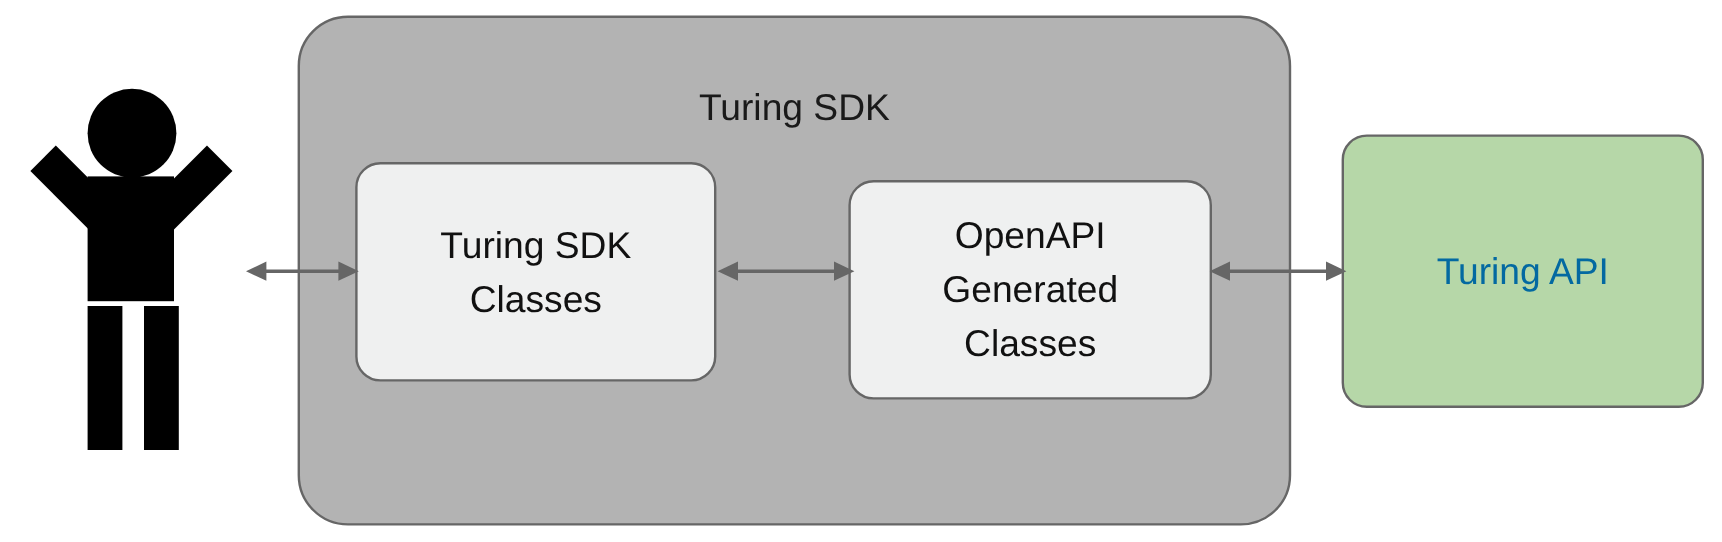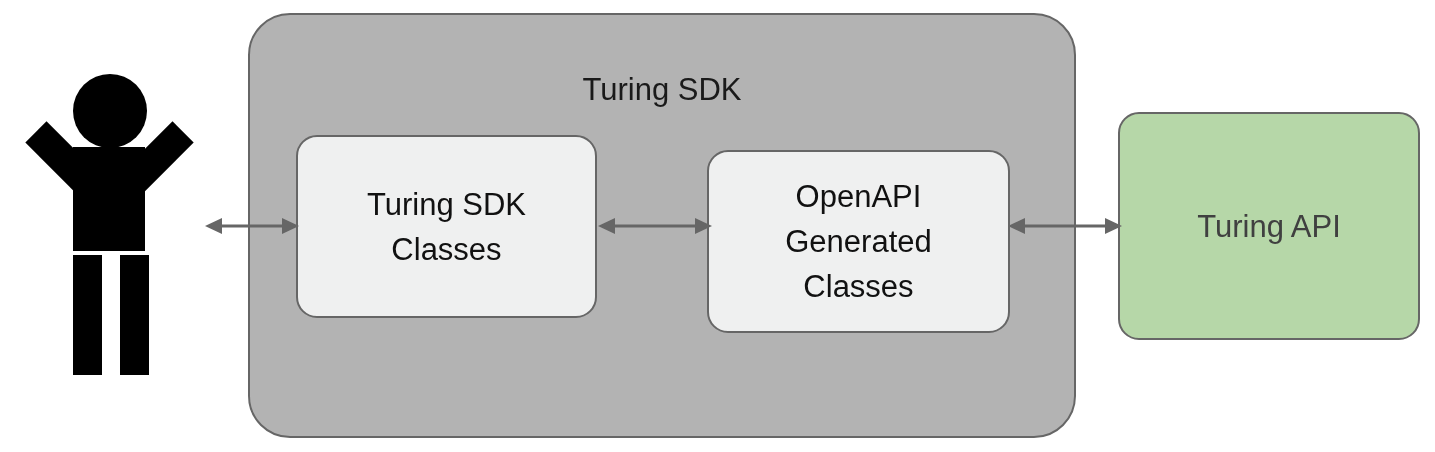--- a/index.html
+++ b/index.html
@@ -124,21 +124,21 @@
     margin-top: 15px;
   }
   #api-box {
     left: 1118px;
     top: 112px;
     width: 302px;
     height: 228px;
     background: #b6d7a8;
     border-radius: 21px;
     font-size: 31px;
-    color: #404040;
+    color: #0369a1;
     line-height: 45px;
   }
 
   .box-label { display: block; white-space: pre-line; }
 
   
   .arrow {
     position: absolute;
     height: 24px;
     display: block;

